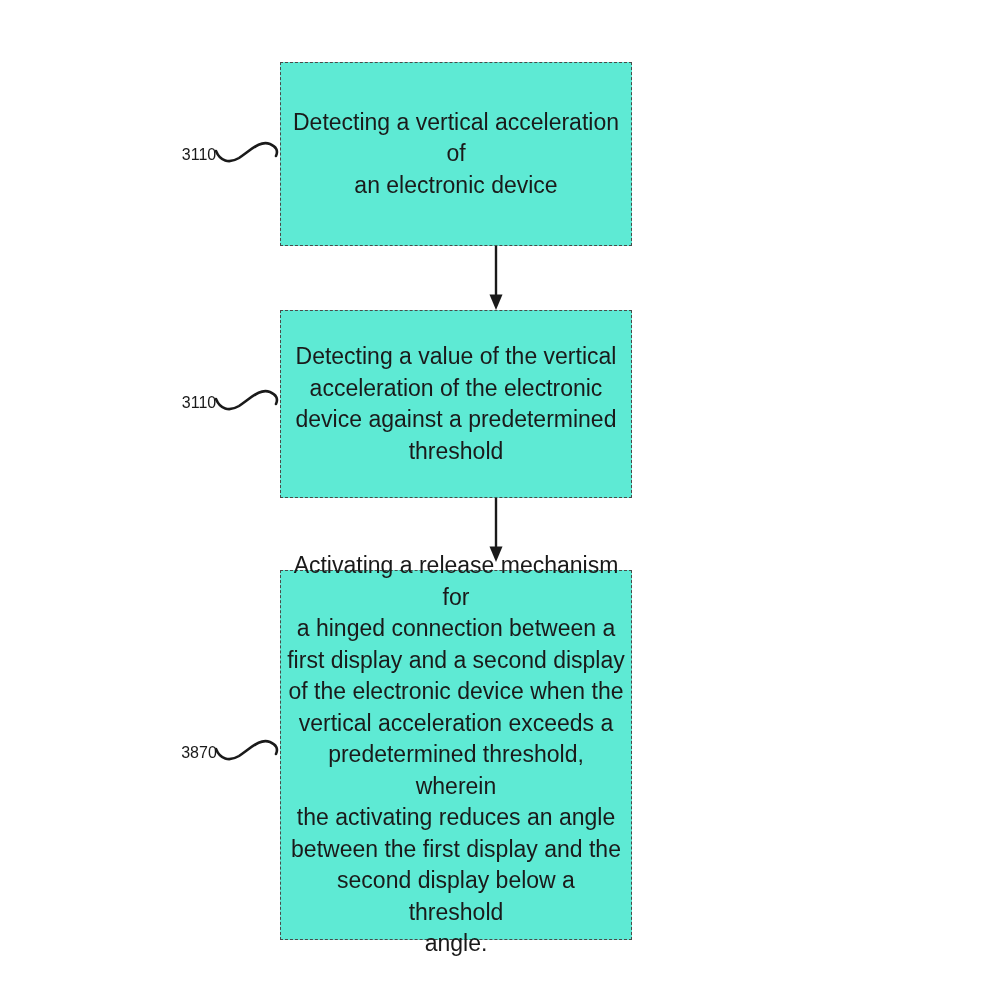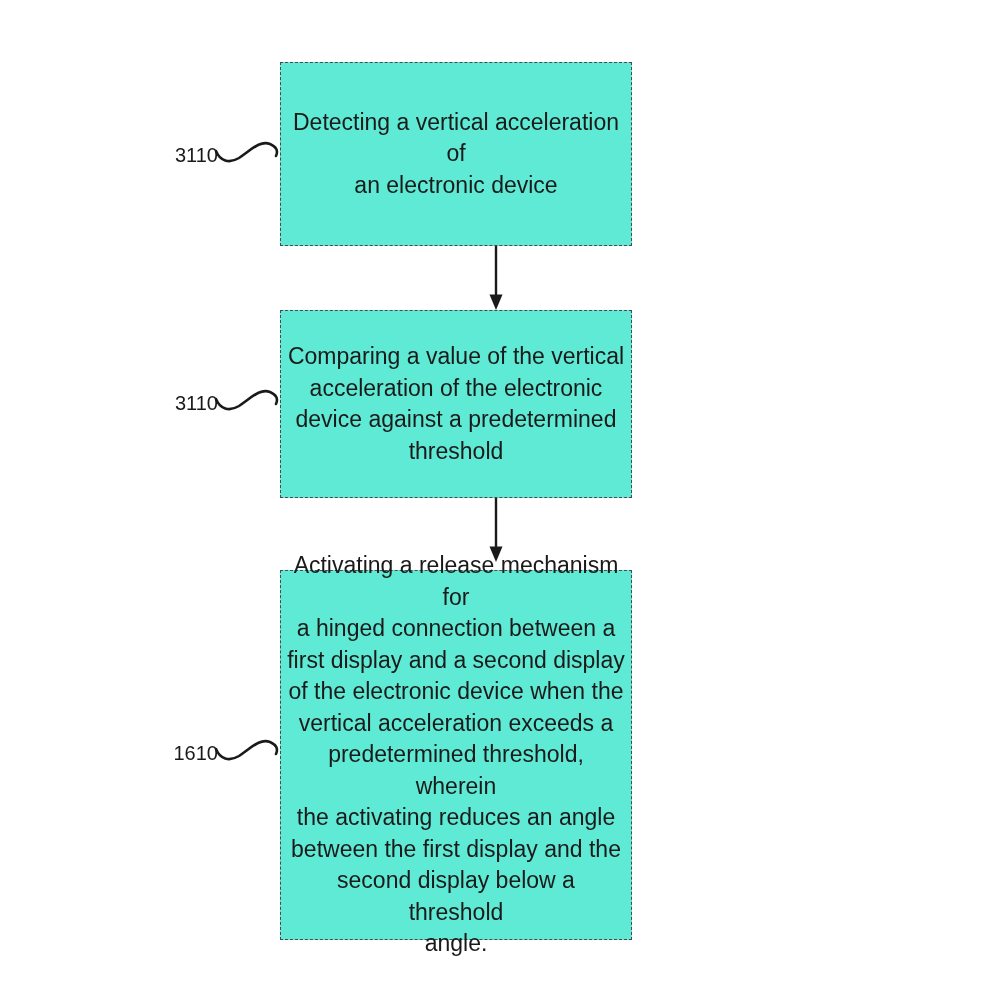--- a/index.html
+++ b/index.html
@@ -32,24 +32,24 @@
   .step-box-3 { top: 570px; height: 370px; }
   .step-text {
     white-space: pre-line;
     text-align: center;
     font-size: 23px;
     line-height: 31.5px;
     padding: 0 6px;
   }
   .ref-label {
     position: absolute;
-    left: 152px;
+    left: 166px;
     width: 66px;
-    text-align: right;
-    font-size: 20px;
+    text-align: center;
+    font-size: 16px;
     line-height: 26px;
   }
   .ref-label-1 { top: 142px; }
   .ref-label-2 { top: 390px; }
   .ref-label-3 { top: 740px; }
   .squiggle {
     position: absolute;
     left: 215px;
     width: 66px;
     height: 28px;
@@ -83,32 +83,32 @@
   <svg class="flow-arrow flow-arrow-1" viewBox="0 0 16 64">
     <line x1="8" y1="0" x2="8" y2="51" stroke="#1a1a1a" stroke-width="2.4"></line>
     <polygon points="1.5,48.5 14.5,48.5 8,64" fill="#1a1a1a"></polygon>
   </svg>
 
   <span class="ref-label ref-label-2">3110</span>
   <svg class="squiggle squiggle-2" viewBox="0 0 66 28">
     <path d="M 1 14 C 5 24, 14 27, 24 21 C 36 13, 45 3, 55 7 C 61 9.5, 63.5 13.5, 61 19" fill="none" stroke="#1a1a1a" stroke-width="2.6" stroke-linecap="round"></path>
   </svg>
   <div class="step-box step-box-2">
-    <div class="step-text">Comparing a value of the vertical
+    <div class="step-text">Detecting a value of the vertical
 acceleration of the electronic
 device against a predetermined
 threshold</div>
   </div>
 
   <svg class="flow-arrow flow-arrow-2" viewBox="0 0 16 64">
     <line x1="8" y1="0" x2="8" y2="51" stroke="#1a1a1a" stroke-width="2.4"></line>
     <polygon points="1.5,48.5 14.5,48.5 8,64" fill="#1a1a1a"></polygon>
   </svg>
 
-  <span class="ref-label ref-label-3">1610</span>
+  <span class="ref-label ref-label-3">3870</span>
   <svg class="squiggle squiggle-3" viewBox="0 0 66 28">
     <path d="M 1 14 C 5 24, 14 27, 24 21 C 36 13, 45 3, 55 7 C 61 9.5, 63.5 13.5, 61 19" fill="none" stroke="#1a1a1a" stroke-width="2.6" stroke-linecap="round"></path>
   </svg>
   <div class="step-box step-box-3">
     <div class="step-text">Activating a release mechanism for
 a hinged connection between a
 first display and a second display
 of the electronic device when the
 vertical acceleration exceeds a
 predetermined threshold, wherein

